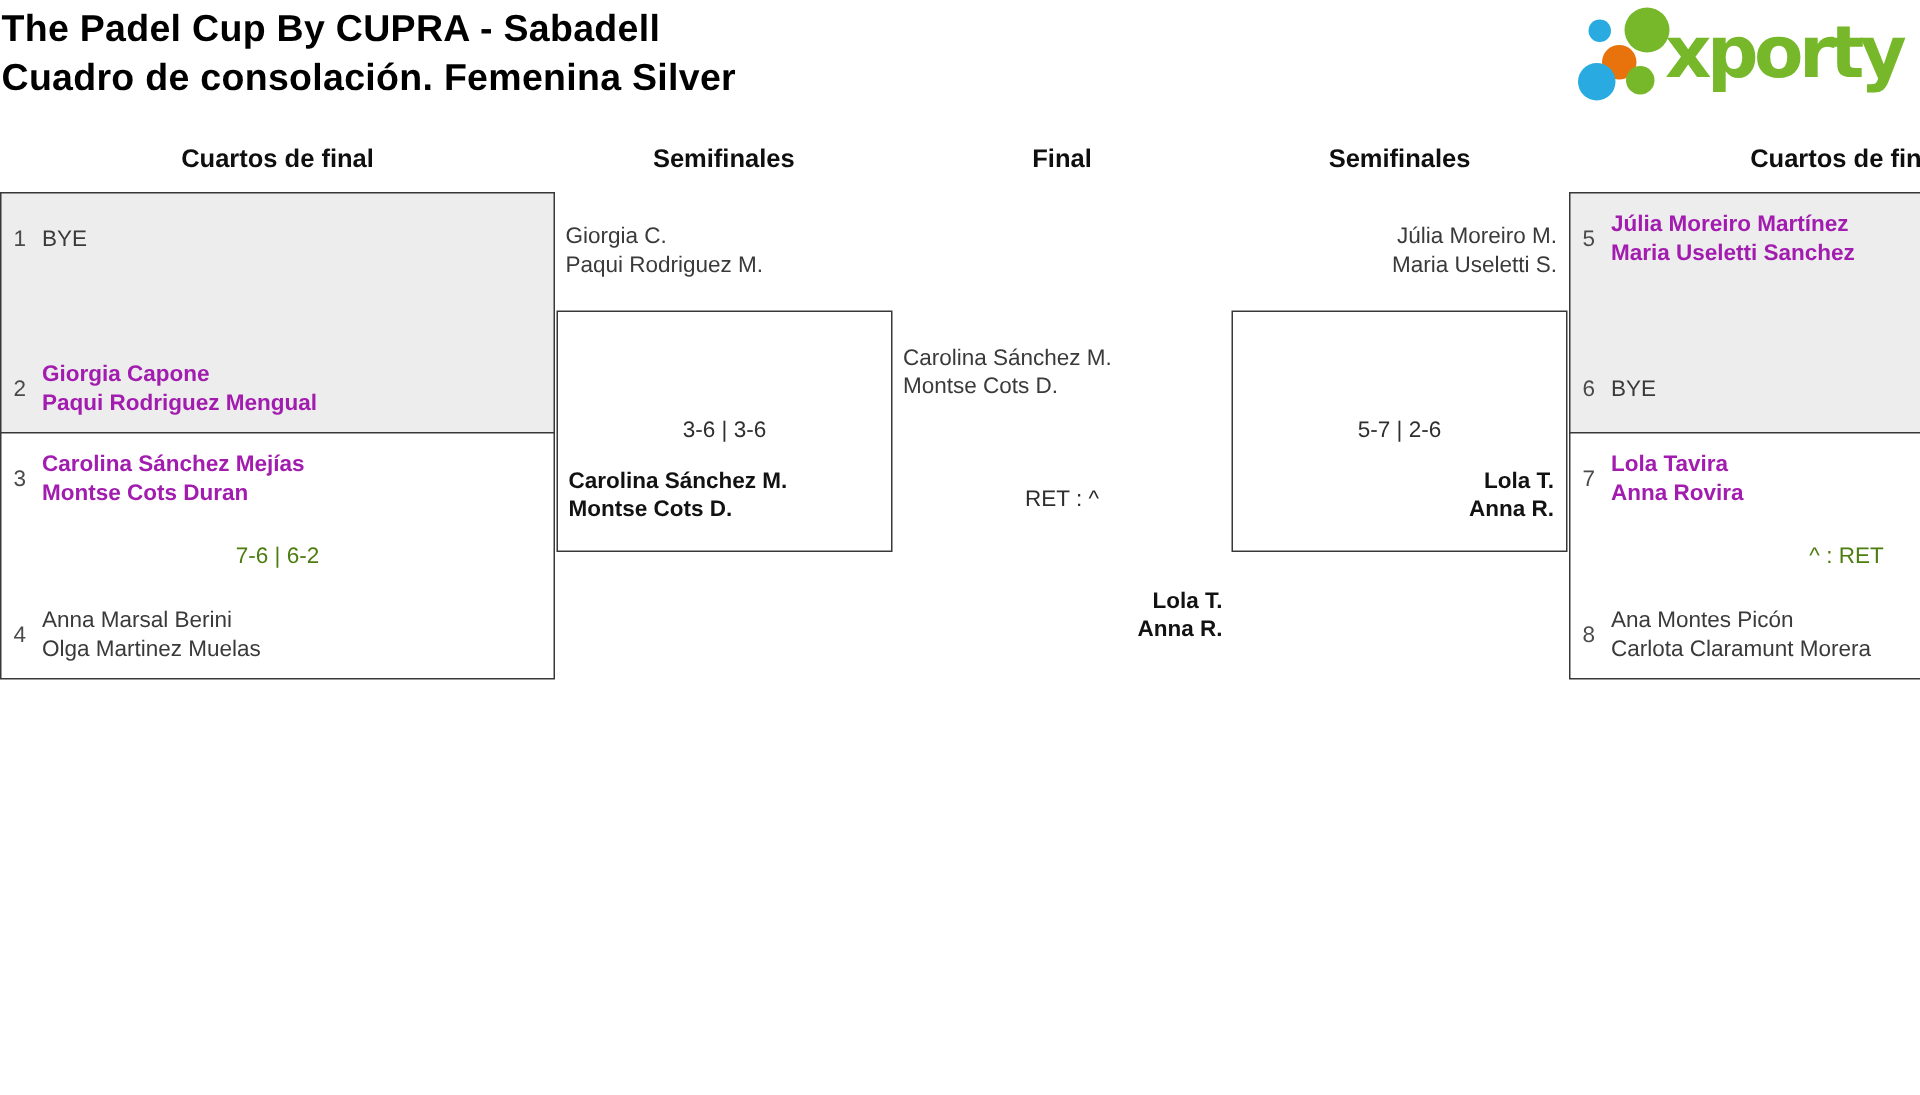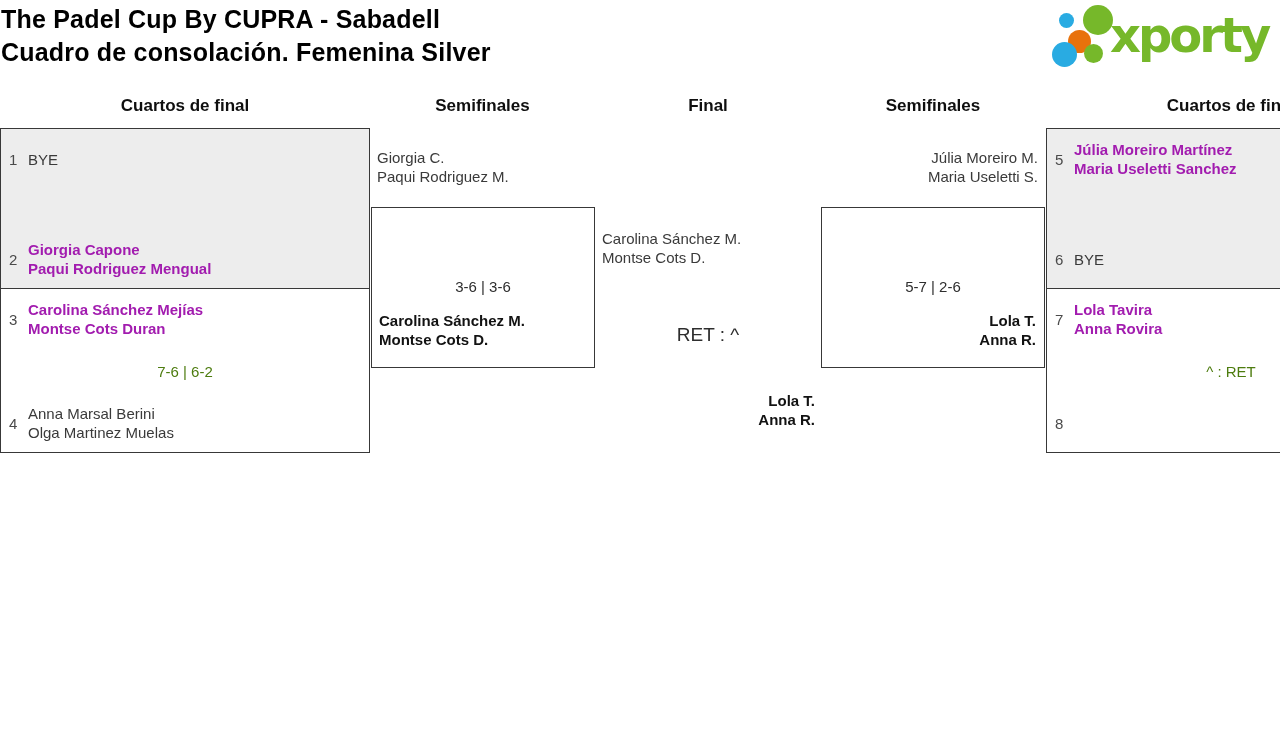--- a/index.html
+++ b/index.html
@@ -82,21 +82,21 @@
   
   .feeder { position:absolute; top:148px; font-size:15px; color:#3a3a3a; }
   .feeder div { line-height:19px; white-space:nowrap; }
   .feeder-left  { left:377px; text-align:left; }
   .feeder-right { left:825px; width:213px; text-align:right; }
 
   
   .final-top { position:absolute; left:602px; top:229px; font-size:15px; color:#3a3a3a; }
   .final-top div { line-height:19px; white-space:nowrap; }
   .final-score { position:absolute; left:595px; width:226px; top:324px;
-    text-align:center; font-size:19px; color:#2e2e2e; }
+    text-align:center; font-size:15px; color:#2e2e2e; }
   .final-winner { position:absolute; left:595px; width:220px; top:391px;
     text-align:right; font-size:15px; font-weight:700; color:#121212; }
   .final-winner div { line-height:19px; white-space:nowrap; }
 </style>
 </head>
 <body>
 
 <div class="page">
 
   <div class="title-block">
@@ -211,16 +211,20 @@
     <div class="entry slot-top winner">
       <span class="seed">7</span>
       <span class="names">
         <div>Lola Tavira</div>
         <div>Anna Rovira</div>
       </span>
     </div>
     <div class="score">^ : RET</div>
     <div class="entry slot-bottom">
       <span class="seed">8</span>
+      <span class="names">
+        <div>Ana Montes Picón</div>
+        <div>Carlota Claramunt Morera</div>
+      </span>
     </div>
   </div>
 
 </div>
 
 </body></html>

